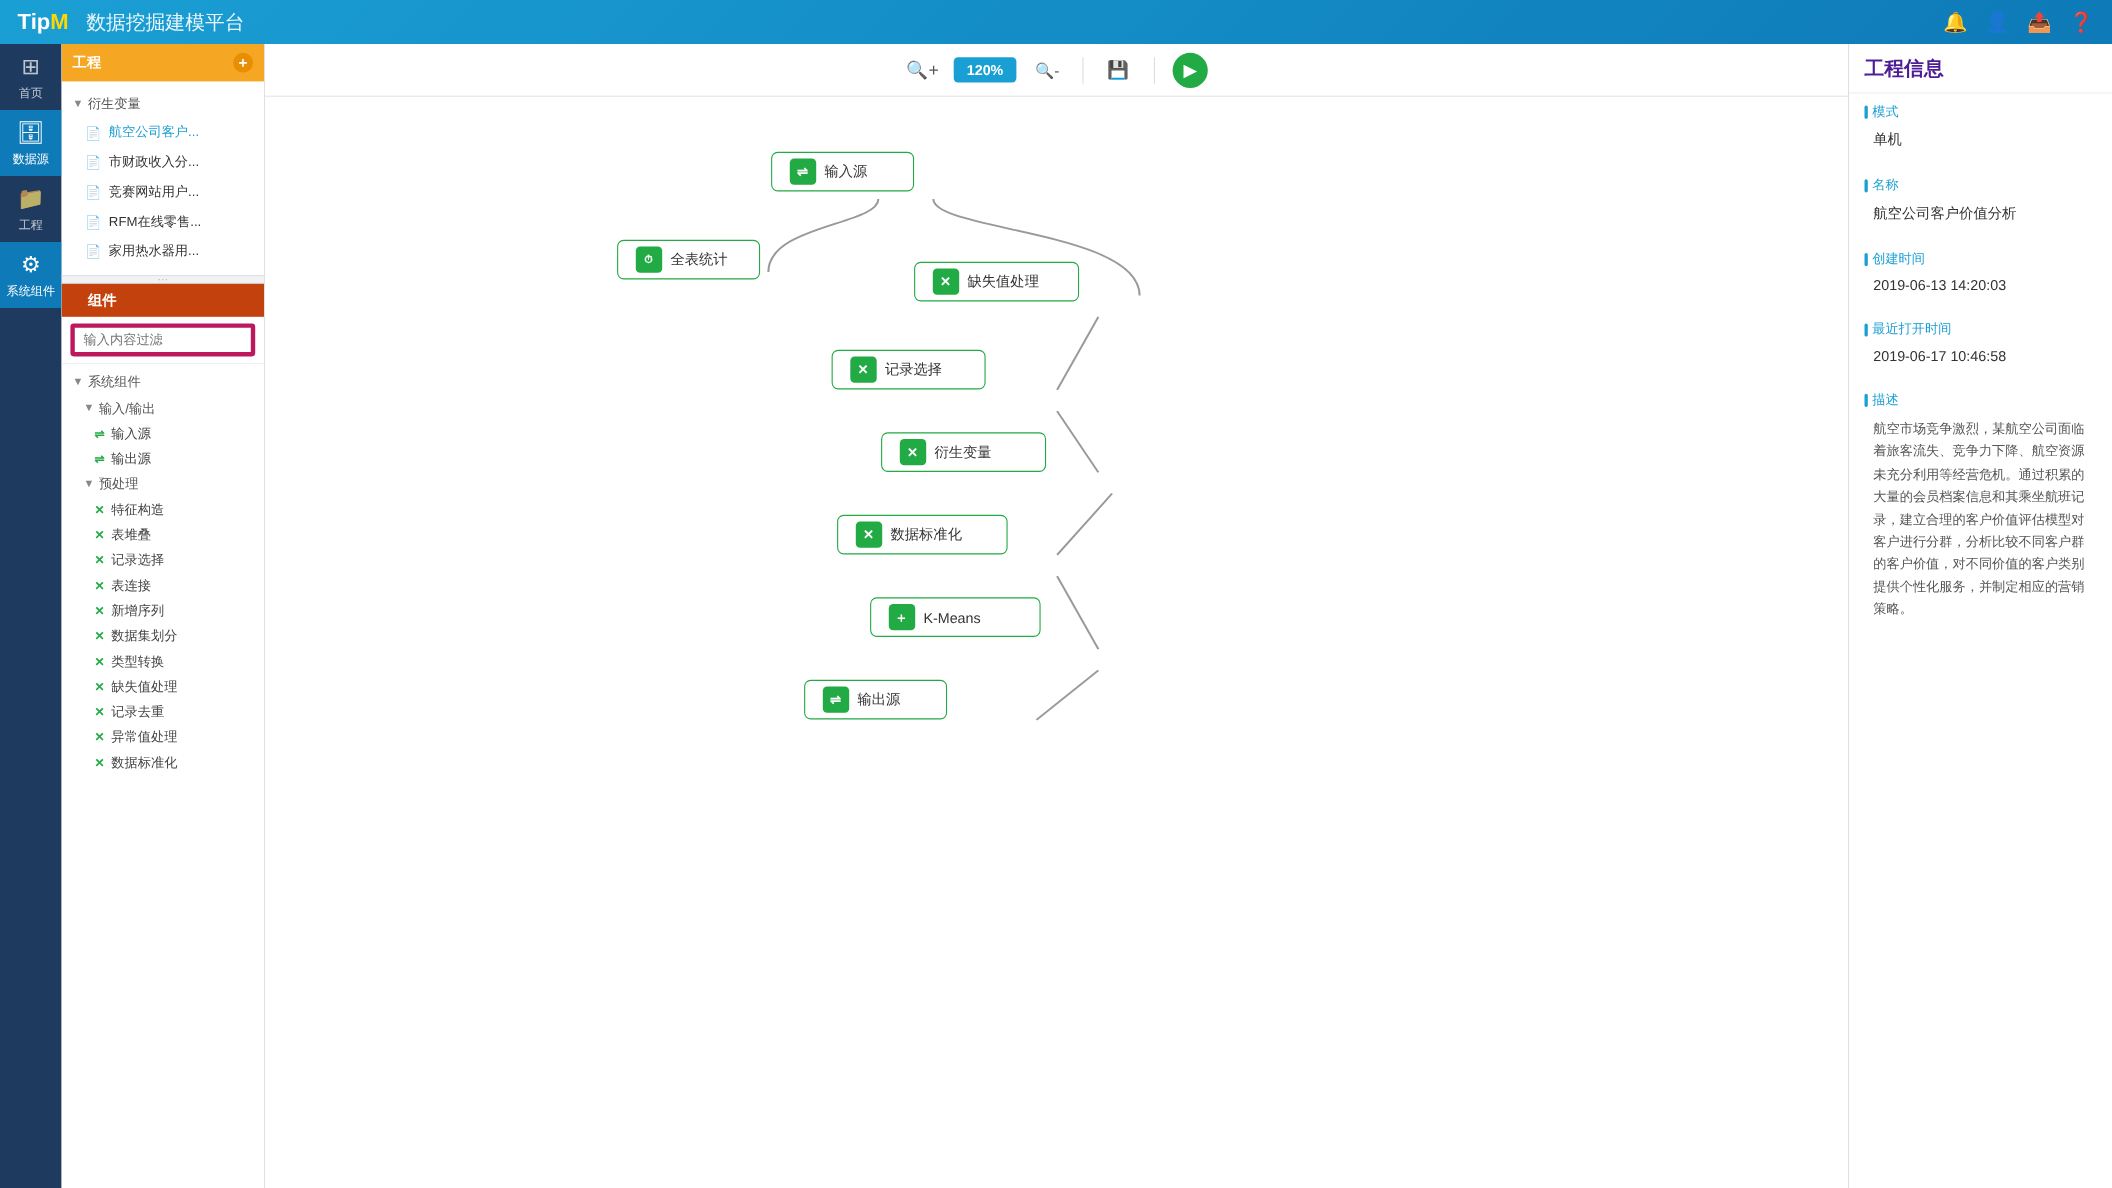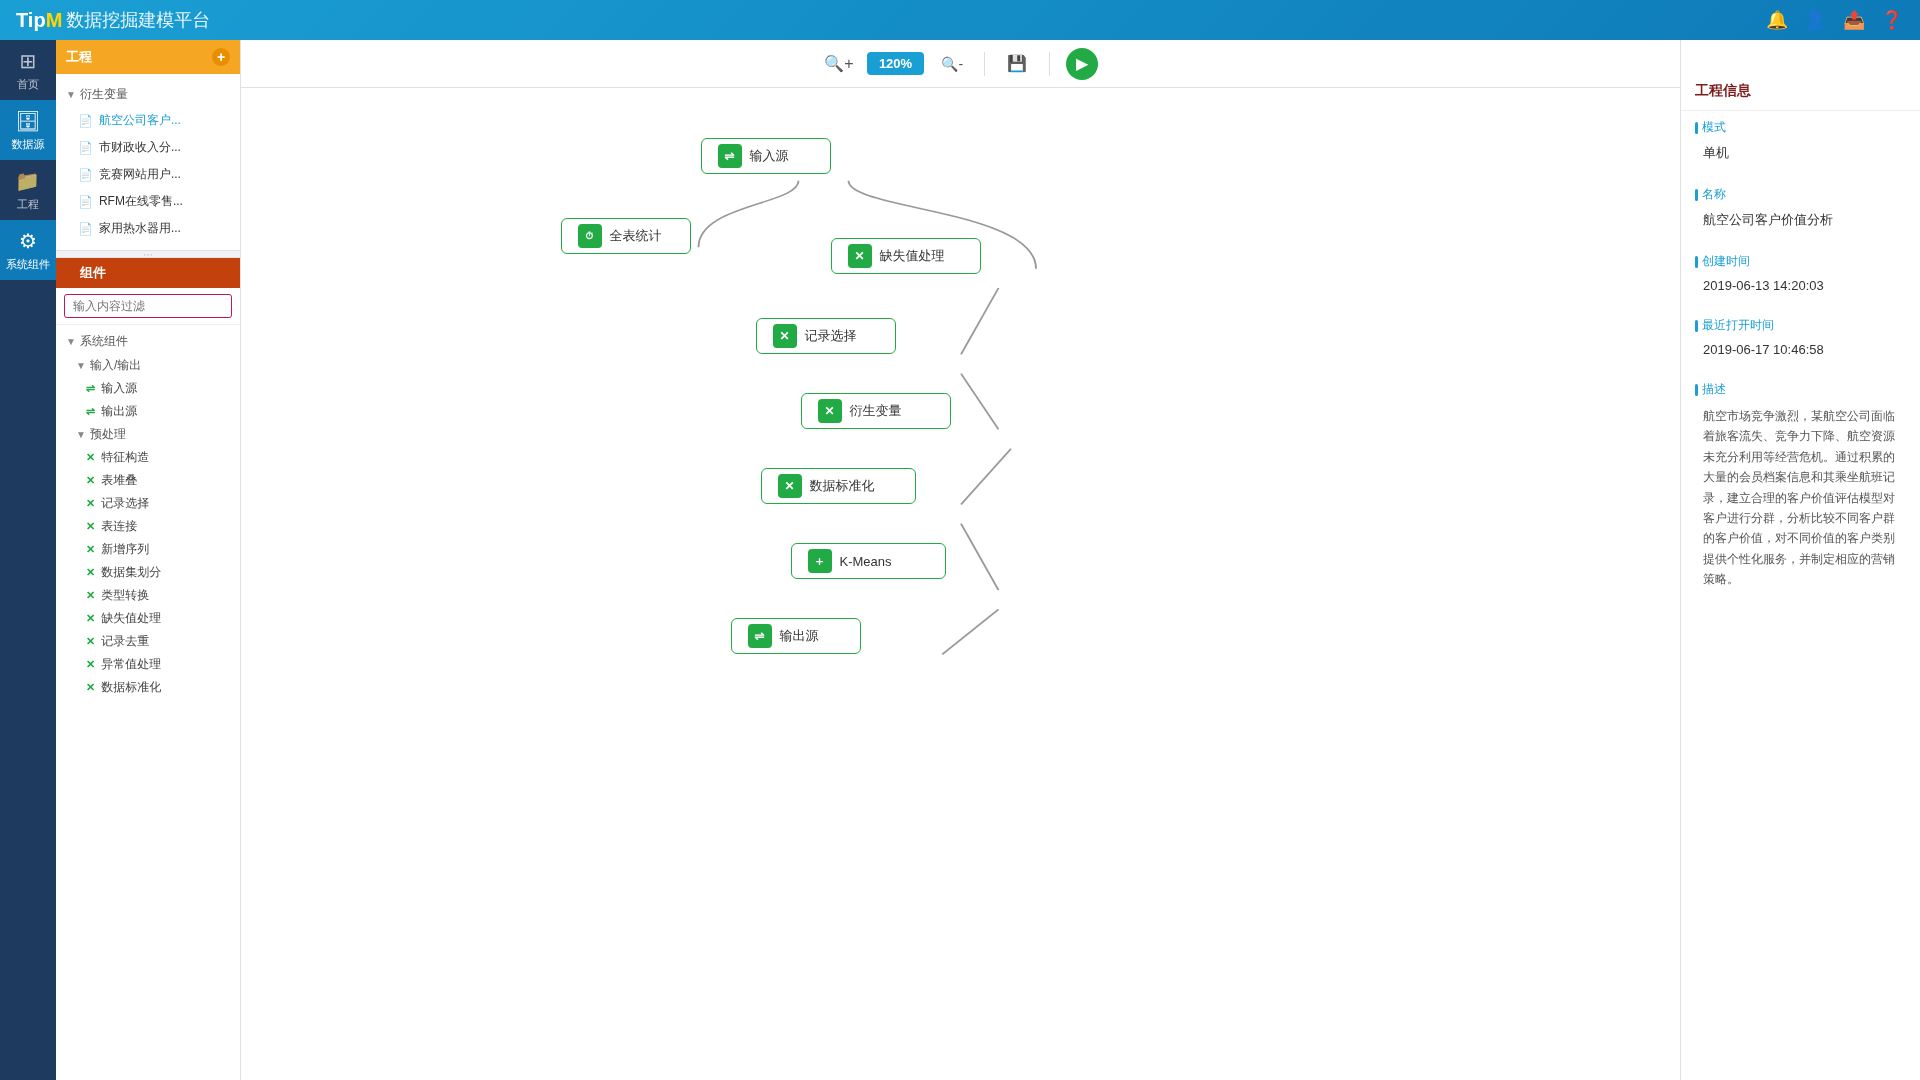--- a/index.html
+++ b/index.html
@@ -11,21 +11,21 @@
       background: linear-gradient(135deg, #1a9fd4 0%, #0e7ab8 100%);
       display: flex;
       align-items: center;
       padding: 0 16px;
       justify-content: space-between;
       flex-shrink: 0;
     }
     .top-bar-left {
       display: flex;
       align-items: center;
-      gap: 0;
+      gap: 12px;
     }
     .logo-subtitle {
       color: rgba(255,255,255,0.9);
       font-size: 18px;
       margin-left: 4px;
     }
     .top-bar-right {
       display: flex;
       align-items: center;
       gap: 16px;
@@ -154,21 +154,21 @@
       font-weight: bold;
       flex-shrink: 0;
     }
     .component-search {
       padding: 6px 8px;
       border-bottom: 1px solid #eee;
       flex-shrink: 0;
     }
     .component-search input {
       width: 100%;
-      border: 1px solid #be185d;
+      border: 4px solid #be185d;
       border-radius: 3px;
       padding: 4px 8px;
       font-size: 12px;
       outline: none;
       color: #999;
     }
     .component-tree {
       flex: 1;
       overflow-y: auto;
       padding: 4px 0;
@@ -315,25 +315,24 @@
     
     .right-panel {
       width: 240px;
       background: white;
       border-left: 1px solid #e0e0e0;
       overflow-y: auto;
       flex-shrink: 0;
     }
     .right-panel-header {
       padding: 10px 14px;
-      font-size: 14px;
+      font-size: 18px;
       font-weight: bold;
-      color: #7f1d1d;
+      color: #4c1d95;
       border-bottom: 1px solid #eee;
-      margin-top: 32px;
     }
     .info-section {
       padding: 8px 14px;
     }
     .info-label {
       color: #1a9fd4;
       font-size: 12px;
       margin-bottom: 4px;
       display: flex;
       align-items: center;

